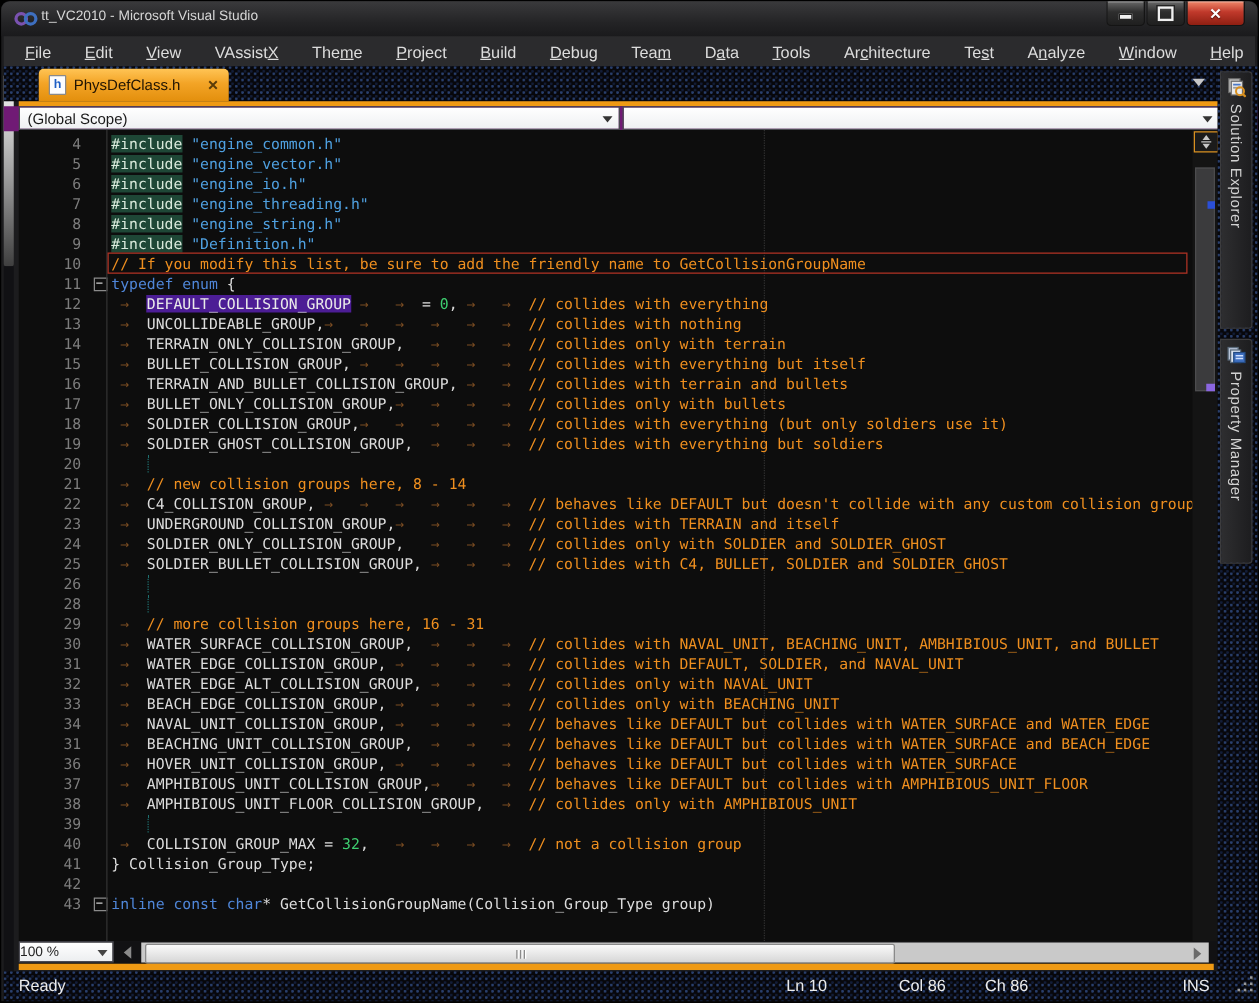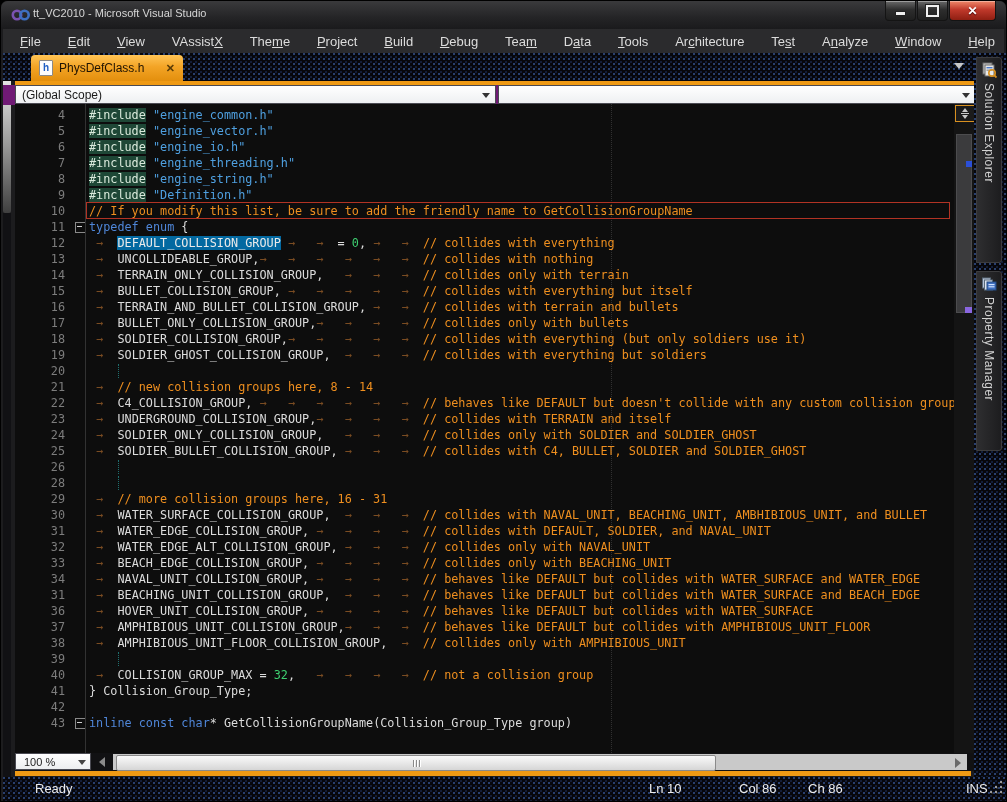--- a/index.html
+++ b/index.html
@@ -60,52 +60,52 @@
   .row{height:16px;line-height:16px;display:flex;white-space:pre;position:relative;
        font-family:"DejaVu Sans Mono",monospace;font-size:11.8px;}
   .ln{width:50px;text-align:right;padding-right:8px;color:#7d7d7d;flex:none;}
   .foldm{width:16px;flex:none;position:relative;}
   .foldbox{position:absolute;left:2px;top:3px;width:9px;height:9px;border:1px solid #8a8a8a;background:#0d0d0d;}
   .foldbox::after{content:"";position:absolute;left:1px;top:3px;width:5px;height:1px;background:#cfcfcf;}
   .codetext{flex:1;}
   .tok-k{color:#4f86d8}.tok-s{color:#4fa0e0}.tok-c{color:#ef8f1f}.tok-n{color:#3ecf70}
   .tok-p{color:#dcdcdc}.tok-w{color:#7a4c22}
   .tok-d{color:#d9e9db;background:#1e4736;}
-  .tok-hl{background:#0369a1;color:#eaeaea;}
+  .tok-hl{background:#4c1d95;color:#eaeaea;}
   .guide-dot{position:absolute;left:103px;top:1px;height:14px;width:0;border-left:1px dotted #1f6f6f;}
   .err-box{position:absolute;left:71px;top:98px;width:864px;height:17px;border:1px solid #b23324;box-sizing:border-box;}
   
   .vscroll{position:absolute;right:0;top:0;width:22px;bottom:0;background:#141414;}
   .vs-top-btn{position:absolute;left:1px;top:1px;width:18px;height:15px;border:1px solid #d89020;
               background:#1b1b1b;display:flex;flex-direction:column;align-items:center;justify-content:center;}
   .tri-up{width:0;height:0;border-left:3px solid transparent;border-right:3px solid transparent;border-bottom:4px solid #c8c8c8;}
   .tri-dn{width:0;height:0;border-left:3px solid transparent;border-right:3px solid transparent;border-top:4px solid #c8c8c8;}
   .vs-split-bar{width:8px;height:1px;background:#c8c8c8;margin:1px 0;}
   .vs-thumb{position:absolute;left:2px;top:30px;width:16px;height:179px;background:#3b3b3d;border:1px solid #4c4c4e;box-sizing:border-box;}
   .mark-blue{position:absolute;left:12px;top:57px;width:6px;height:6px;background:#2b4fd7;}
   .mark-purple{position:absolute;left:11px;top:203px;width:7px;height:6px;background:#8a66e0;}
   
   .hscroll{position:absolute;left:14px;top:752px;width:961px;height:18px;background:#111113;}
   .zoombox{position:absolute;left:0;top:0;width:76px;height:17px;background:linear-gradient(#ffffff,#eceef0);
            border:1px solid #4a4a52;box-sizing:border-box;font-size:11px;color:#222;
-           display:flex;align-items:center;padding-left:8px;}
+           display:flex;align-items:center;padding-left:0;}
   .zoombox .arrow{position:absolute;right:4px;top:6px;width:0;height:0;
                   border-left:4px solid transparent;border-right:4px solid transparent;border-top:5px solid #444;}
   .h-left-arrow{position:absolute;left:84px;top:4px;width:0;height:0;
                 border-top:5px solid transparent;border-bottom:5px solid transparent;border-right:6px solid #8a8a8a;}
   .h-track{position:absolute;left:98px;top:1px;width:854px;height:16px;background:#c9c9c9;}
   .h-thumb{position:absolute;left:3px;top:1px;width:598px;height:14px;border:1px solid #8a8a8a;border-radius:2px;
            background:linear-gradient(#fafafa,#d6d6d6);display:flex;align-items:center;justify-content:center;gap:2px;}
   .grip{width:1px;height:7px;background:#8a8a8a;box-shadow:1px 0 0 #fff;}
   .h-right-arrow{position:absolute;right:6px;top:4px;width:0;height:0;
                  border-top:5px solid transparent;border-bottom:5px solid transparent;border-left:6px solid #6a6a6a;}
   .accent-line2{position:absolute;left:14px;top:770px;width:956px;height:5px;background:#ef9a14;}
   
   .statusbar{position:absolute;left:2px;top:776px;width:1003px;height:24px;color:#ececec;font-size:13px;}
-  .statusbar span{position:absolute;top:4px;margin-left:20px;}
+  .statusbar span{position:absolute;top:4px;}
   .st-ready{left:12px;}.st-ln{left:626px;}.st-col{left:716px;}.st-ch{left:785px;}.st-ins{left:943px;}
   .grip-corner{position:absolute;right:4px;bottom:3px;width:14px;height:12px;}
   .grip-corner i{position:absolute;width:2px;height:2px;background:#9a9a9a;box-shadow:1px 1px 0 #2a2a2a;}
   
   .rightpanel{position:absolute;left:973px;top:52px;width:32px;height:724px;}
   .vtab{position:absolute;left:2px;width:26px;background:linear-gradient(90deg,#2e2e30,#1d1d1f);
         border:1px solid #3c3c3e;border-radius:0 3px 3px 0;box-sizing:border-box;
         display:flex;flex-direction:column;align-items:center;padding-top:4px;}
   .vtab .label{writing-mode:vertical-lr;font-size:12px;color:#d2d2d2;margin-top:5px;letter-spacing:.5px;}
   .vtab1{top:4px;height:206px;}

